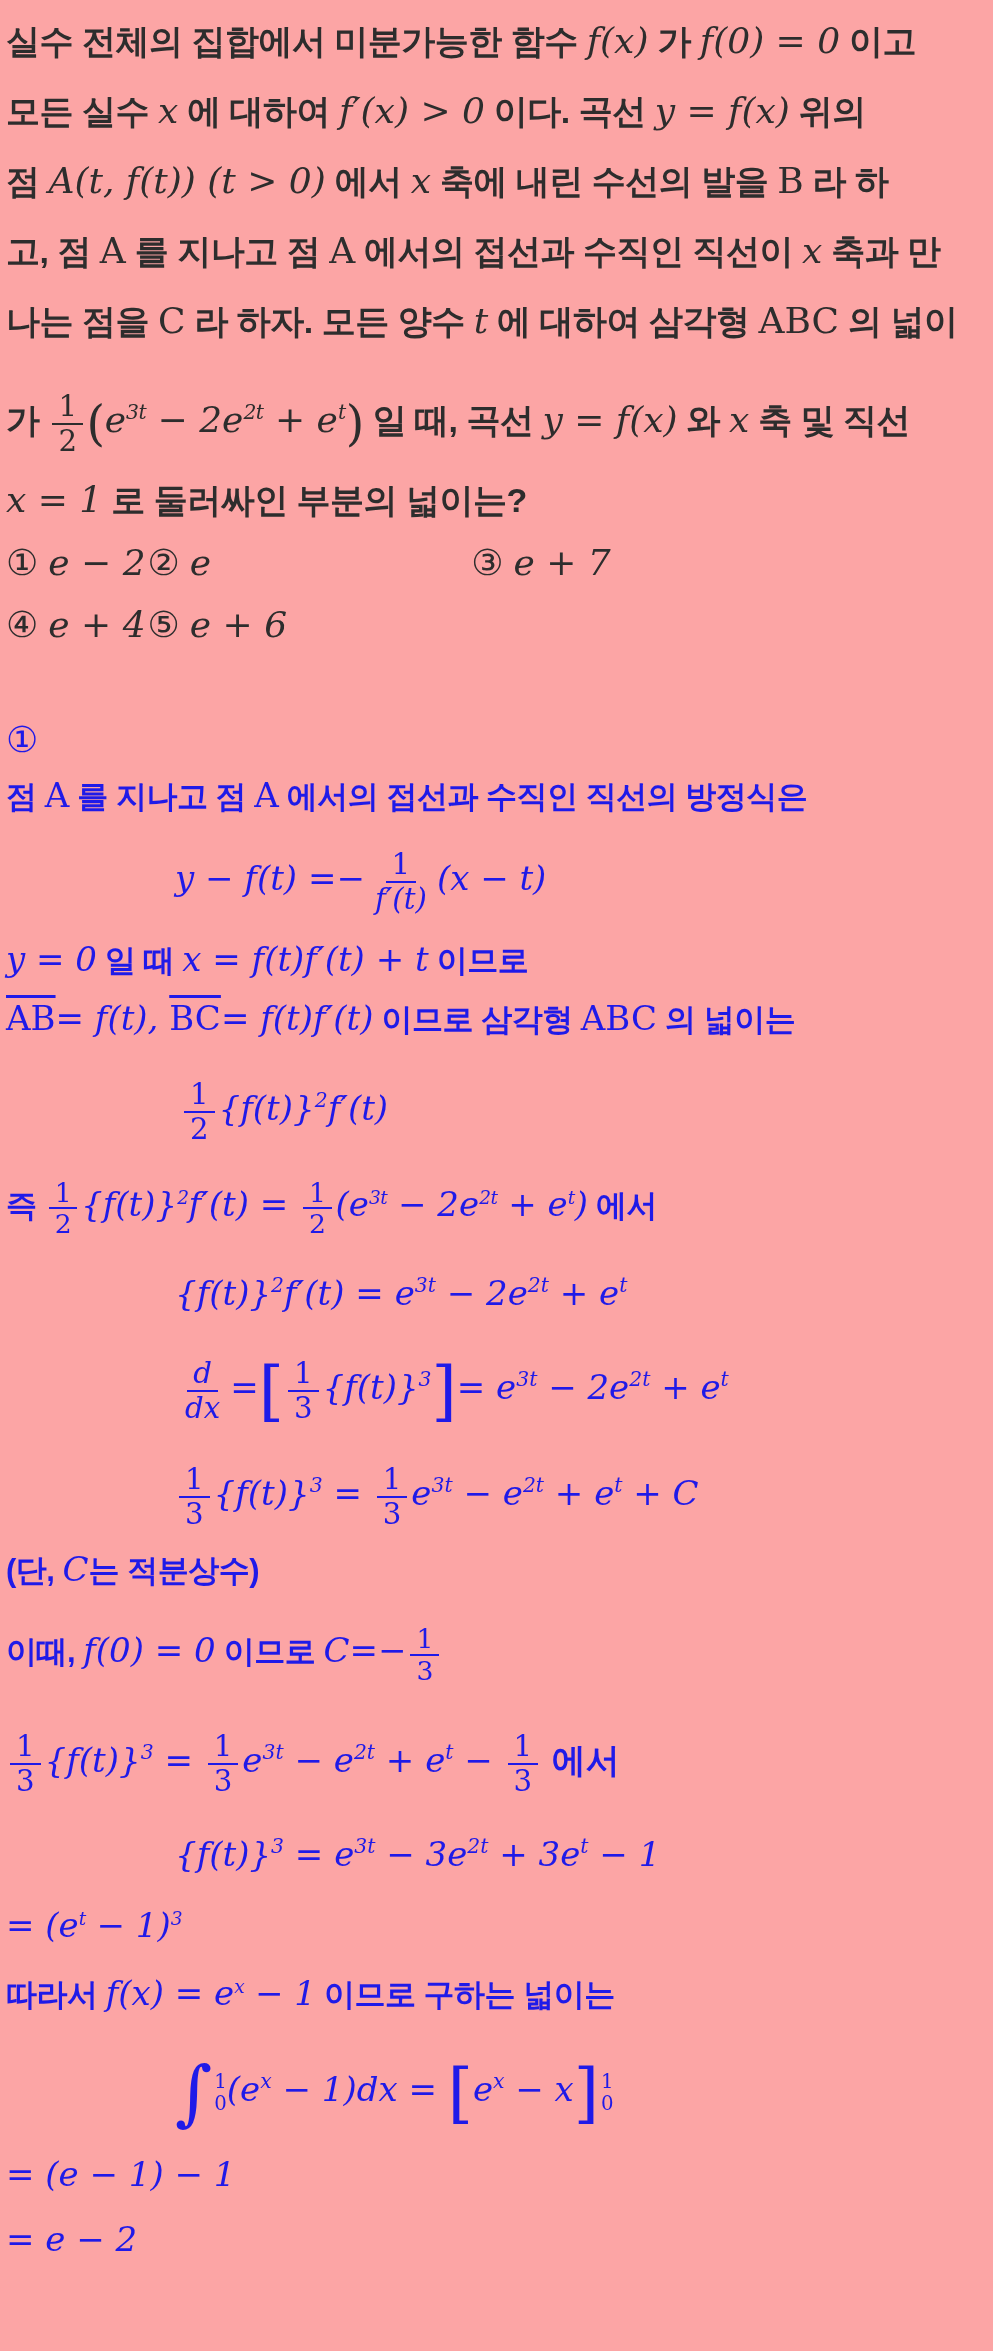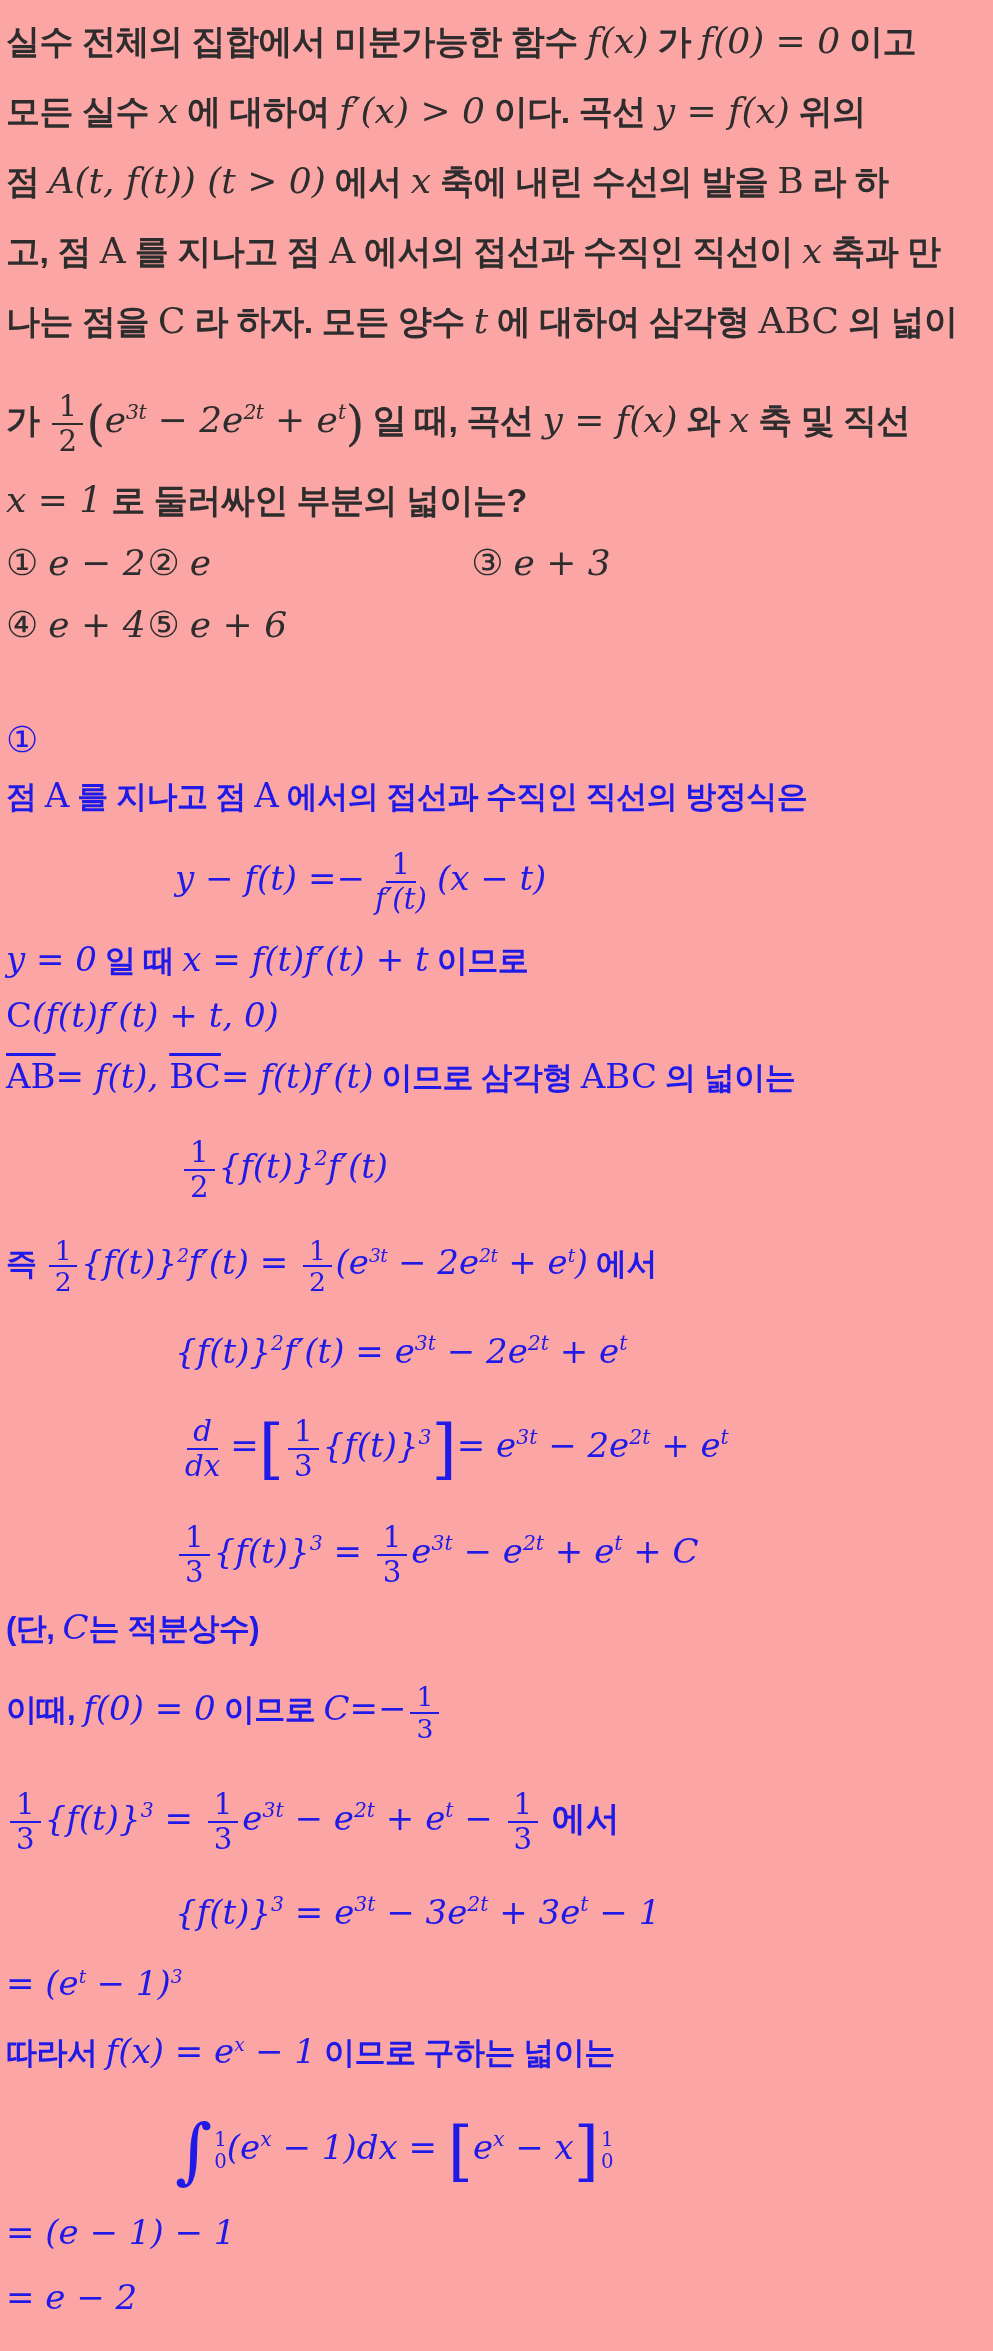--- a/index.html
+++ b/index.html
@@ -104,21 +104,21 @@
           <span class="fd">2</span>
         </span><span class="bp">(</span><span class="mi">e</span><span class="sp">3t</span><span class="mi"> − 2e</span><span class="sp">2t</span><span class="mi"> + e</span><span class="sp">t</span><span class="bp">)</span><span class="kr"> 일 때, 곡선 </span><span class="mi">y = f(x)</span><span class="kr"> 와 </span><span class="mi">x</span><span class="kr"> 축 및 직선</span>
     </div>
     <div class="pline l7">
       <span class="mi">x = 1</span><span class="kr"> 로 둘러싸인 부분의 넓이는?</span>
     </div>
   </section>
 
   <section class="choices">
     <div class="crow">
-      <span class="cn">①</span><span class="cval">e − 2</span><span class="cn">②</span><span class="cval">e</span><span class="cn push3">③</span><span class="cval">e + 3</span>
+      <span class="cn">①</span><span class="cval">e − 2</span><span class="cn">②</span><span class="cval">e</span><span class="cn push3">③</span><span class="cval">e + 7</span>
     </div>
     <div class="crow">
       <span class="cn">④</span><span class="cval">e + 4</span><span class="cn">⑤</span><span class="cval">e + 6</span>
     </div>
   </section>
 
   <section class="sol">
     <div class="sline ansline">
       <span class="cn">①</span>
     </div>
@@ -126,23 +126,20 @@
       <span class="kr">점 </span><span class="mr">A</span><span class="kr"> 를 지나고 점 </span><span class="mr">A</span><span class="kr"> 에서의 접선과 수직인 직선의 방정식은</span>
     </div>
     <div class="eq eq1">
       <span class="mi">y − f(t) =−</span><span class="frac">
           <span class="fn">1</span>
           <span class="fd it">f′(t)</span>
         </span><span class="mi">(x − t)</span>
     </div>
     <div class="sline s2">
       <span class="mi">y = 0</span><span class="kr"> 일 때 </span><span class="mi">x = f(t)f′(t) + t</span><span class="kr"> 이므로</span>
-    </div>
-    <div class="sline s3">
-      <span class="mr">C</span><span class="mi">(f(t)f′(t) + t, 0)</span>
     </div>
     <div class="sline s4">
       <span class="ovl">AB</span><span class="mi">= f(t), </span><span class="ovl">BC</span><span class="mi">= f(t)f′(t)</span><span class="kr"> 이므로 삼각형 </span><span class="mr">ABC</span><span class="kr"> 의 넓이는</span>
     </div>
     <div class="eq eq2">
       <span class="frac">
           <span class="fn">1</span>
           <span class="fd">2</span>
         </span><span class="mi">{f(t)}</span><span class="sp">2</span><span class="mi">f′(t)</span>
     </div>

